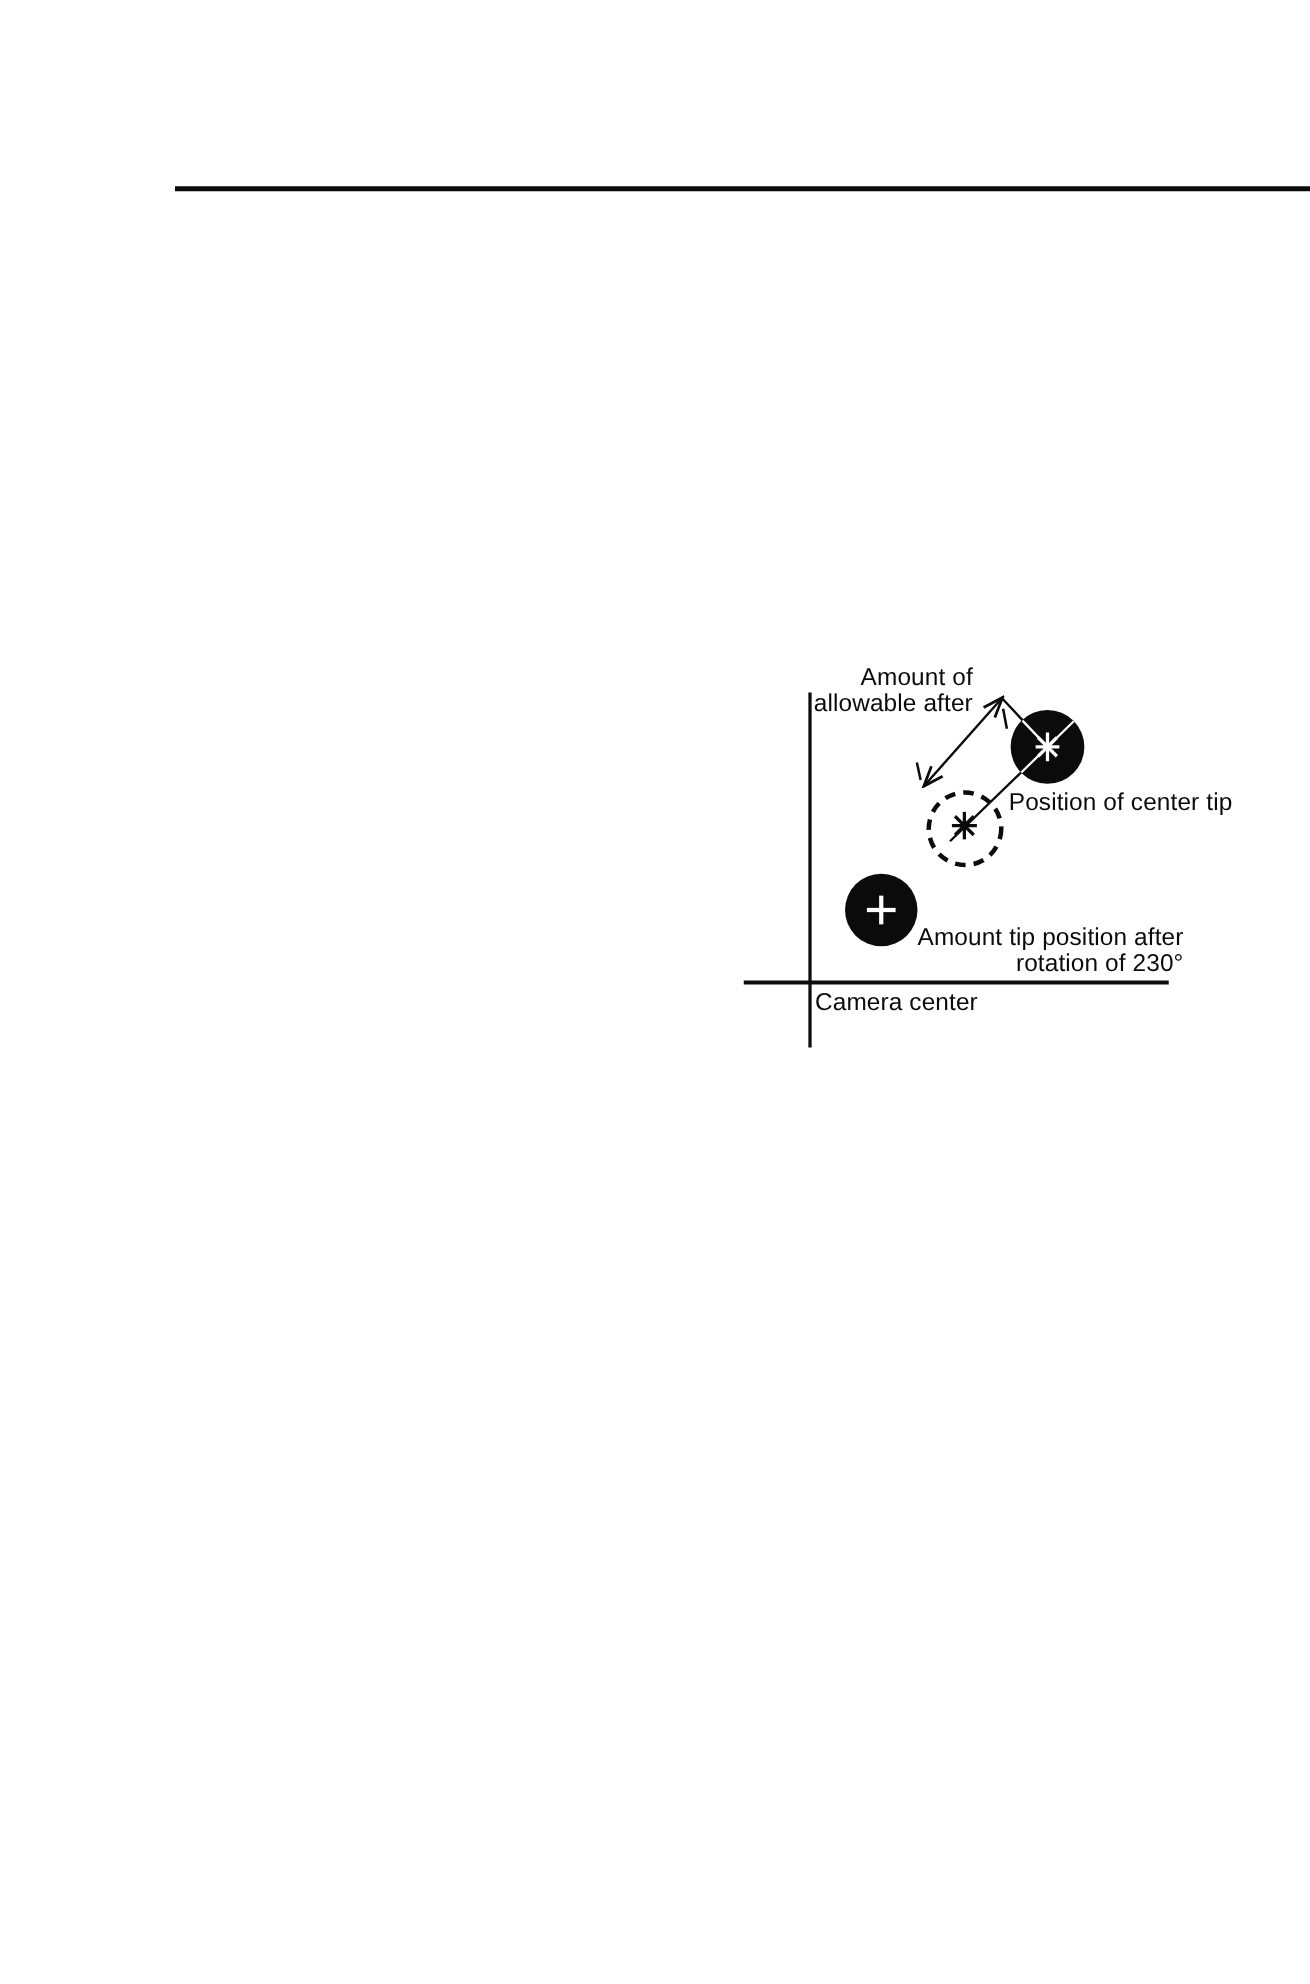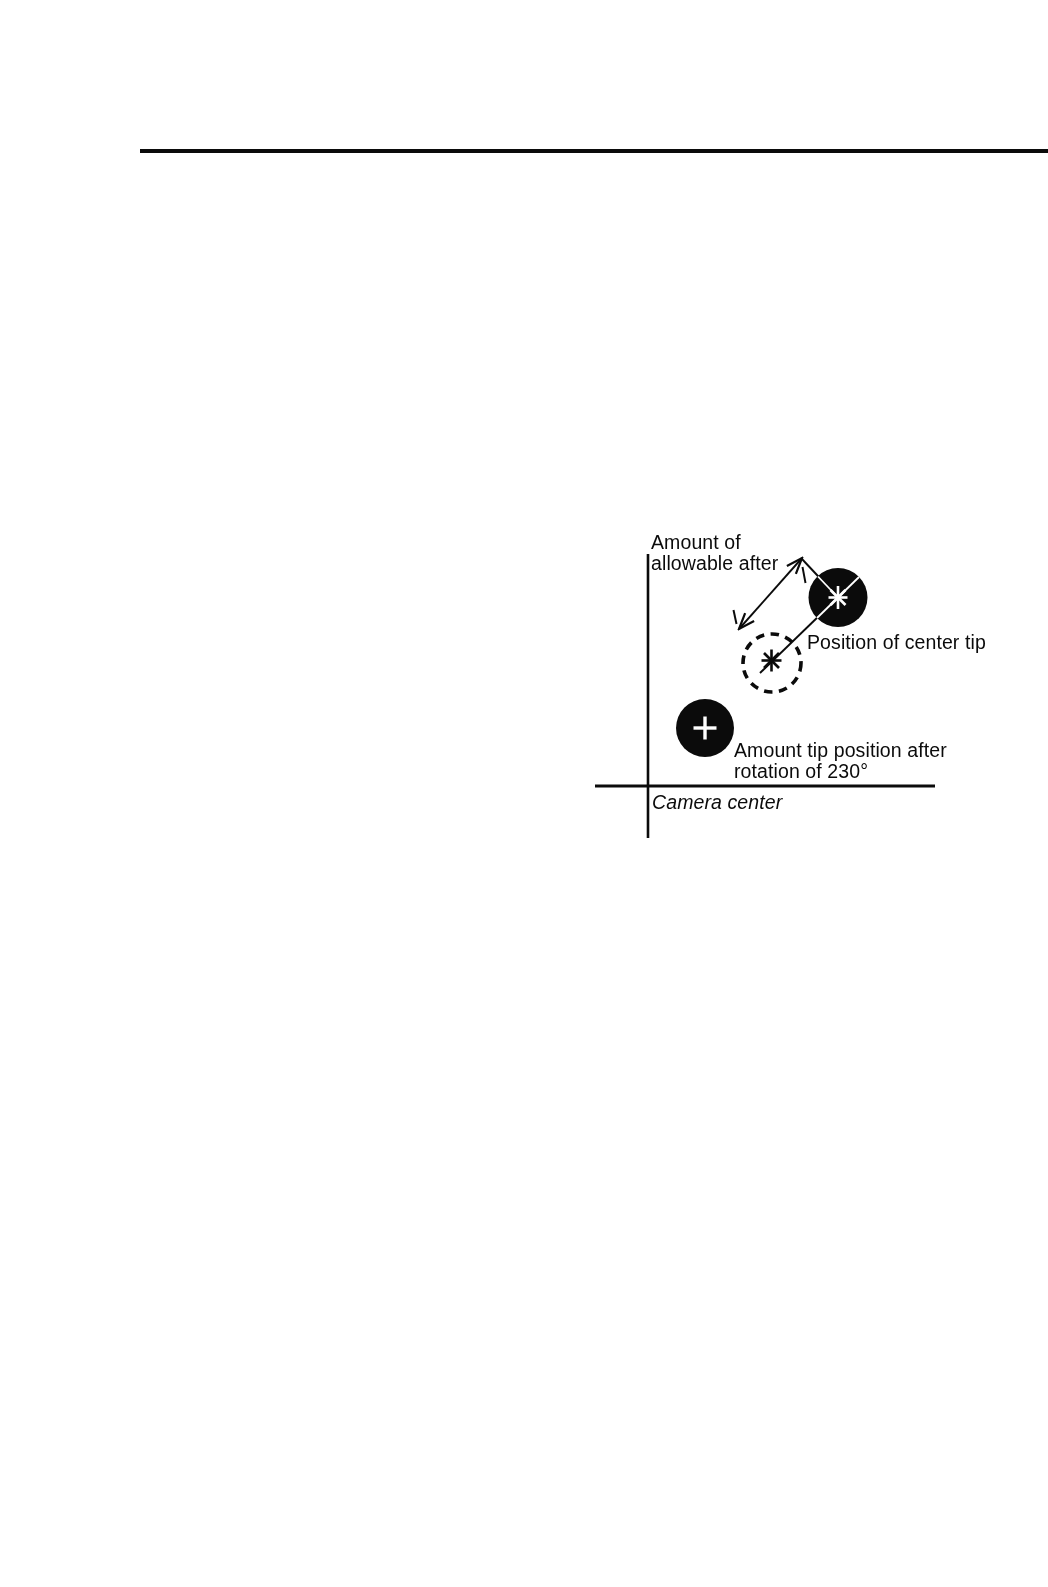--- a/index.html
+++ b/index.html
@@ -26,26 +26,26 @@
     top: 0;
   }
   .fig-label {
     position: absolute;
     font-size: 19.5px;
     line-height: 21px;
     letter-spacing: 0.1px;
     white-space: nowrap;
     color: #0b0b0b;
   }
-  .fig-label span { display: block; }
+  .fig-label span { display: block; text-align: right; }
   .lbl-bend        { left: 651px; top: 532px; }
   .lbl-tip         { left: 807px; top: 632px; }
   .lbl-origin      { left: 801px; top: 678px; }
   .lbl-rotated     { left: 734px; top: 740px; }
-  .lbl-camera      { left: 652px; top: 792px; font-style: italic; }
+  .lbl-camera      { left: 652px; top: 792px; }
 </style>
 </head>
 <body>
 
 <div class="page">
 
   <div class="top-rule"></div>
 
   <svg class="fig" width="1048" height="1587" viewBox="0 0 1048 1587" xmlns="http://www.w3.org/2000/svg">
     <defs>

